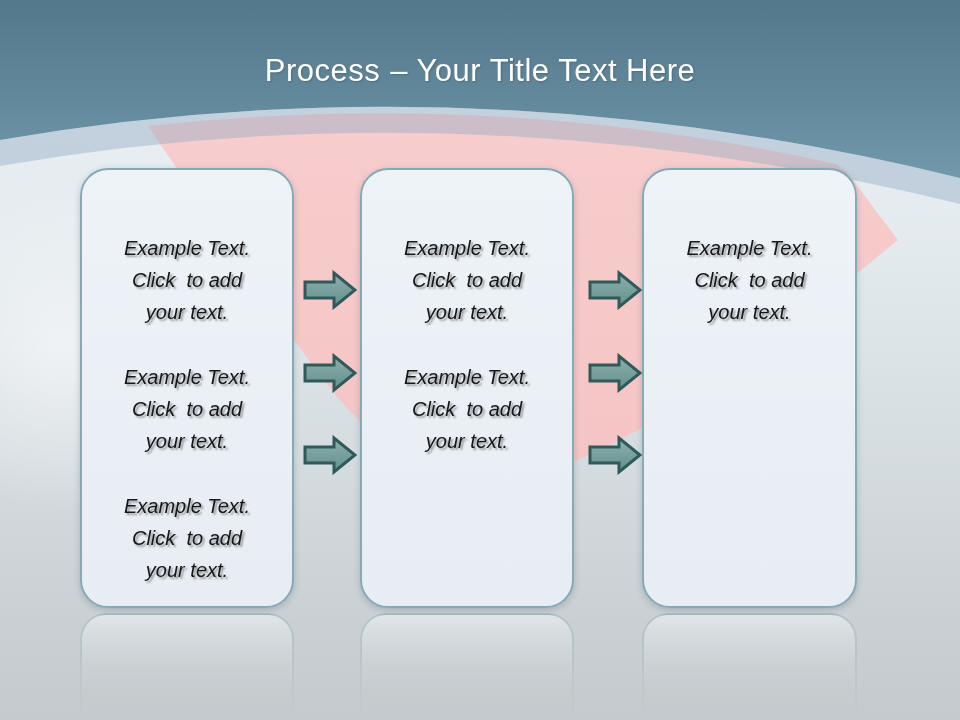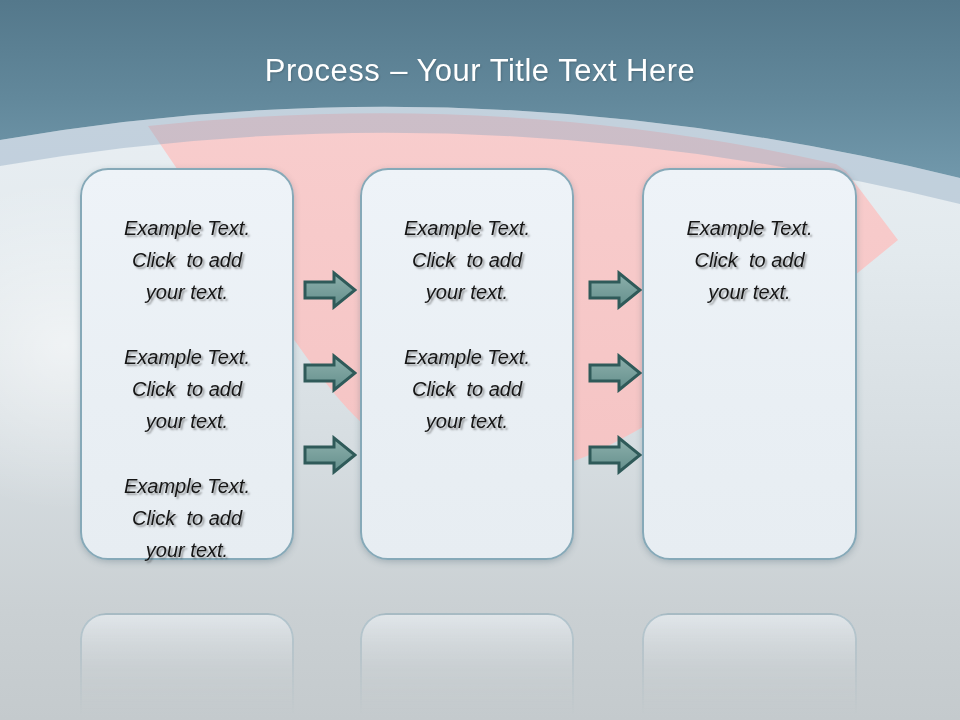--- a/index.html
+++ b/index.html
@@ -11,25 +11,25 @@
 
   .slide-title{
     position:absolute;top:52px;left:0;width:960px;text-align:center;
     color:#ffffff;font-size:31px;line-height:38px;letter-spacing:.5px;
     text-shadow:1px 1px 2px rgba(0,0,0,0.18);white-space:nowrap;
   }
   .title-em{font-weight:normal;}
   .title-rest{font-weight:normal;margin-left:10px;}
 
   .process-box{
-    position:absolute;top:168px;height:392px;box-sizing:border-box;
+    position:absolute;top:168px;height:440px;box-sizing:border-box;
     background:linear-gradient(180deg,#eef3f8 0%,#e9eff4 60%,#e7edf2 100%);
     border:2px solid #86a9b8;border-radius:28px;
     box-shadow:0 2px 6px rgba(70,95,110,0.30);
-    padding:42px 8px 0;text-align:center;
+    padding:62px 8px 0;text-align:center;
   }
   .box-1{left:80px;width:214px;}
   .box-2{left:360px;width:214px;}
   .box-3{left:642px;width:215px;}
 
   .placeholder-text{
     margin:0 0 33px;white-space:pre-wrap;
     font-style:italic;font-size:20px;line-height:32px;color:#161616;
     text-shadow:2px 2px 2px rgba(35,35,35,0.42);
   }

